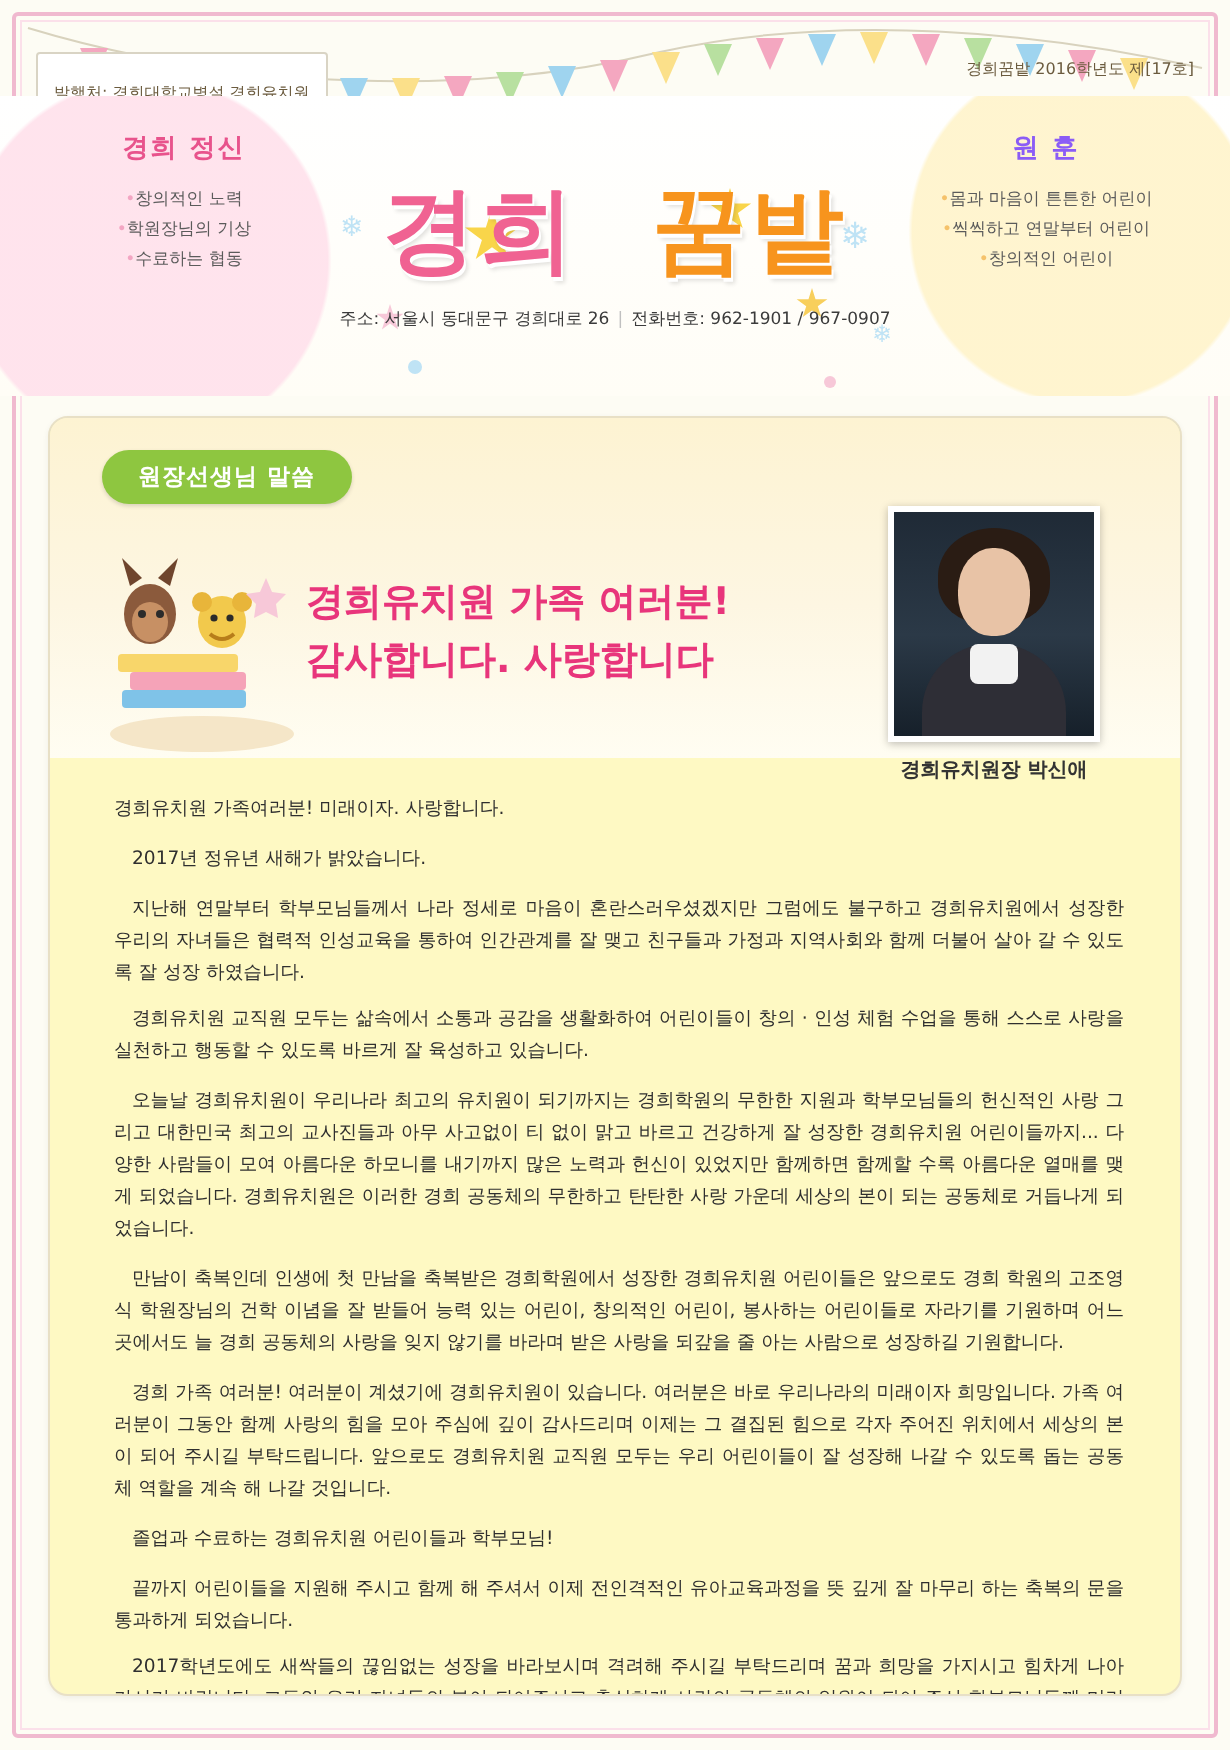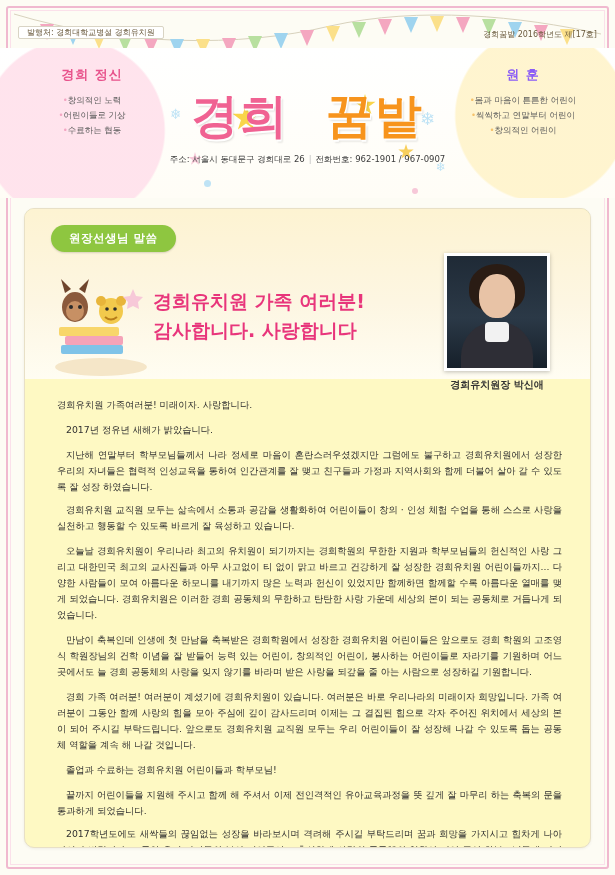--- a/index.html
+++ b/index.html
@@ -47,21 +47,21 @@
     height: 18px;
   }
   .publisher {
     position: absolute;
     left: 0;
     top: 0;
     border: 1px solid #d9d4c4;
     background: #ffffff;
     font-size: 8px;
     color: #6b5b3e;
-    padding: 0 8px;
+    padding: 14px 8px;
     border-radius: 2px;
     white-space: nowrap;
   }
   .issue {
     position: absolute;
     right: 0;
     top: 3px;
     font-size: 8px;
     color: #6b5b3e;
     white-space: nowrap;
@@ -348,21 +348,21 @@
     <div class="star-shape" style="left:188px; top:104px; width:14px; height:14px; background:#f7c8d8;"></div>
     <div class="flake" style="left:420px; top:60px; font-size:18px;">❄</div>
     <div class="flake" style="left:170px; top:58px; font-size:14px;">❄</div>
     <div class="flake" style="left:436px; top:112px; font-size:12px;">❄</div>
     <div class="dot" style="left:204px; top:132px; width:7px; height:7px; background:#bfe3f5;"></div>
     <div class="dot" style="left:412px; top:140px; width:6px; height:6px; background:#f7c8d8;"></div>
 
     <div class="spirit-box">
       <div class="spirit-title">경희 정신</div>
       <div class="spirit-line">창의적인 노력</div>
-      <div class="spirit-line">어린이들로 기상</div>
+      <div class="spirit-line">학원장님의 기상</div>
       <div class="spirit-line">수료하는 협동</div>
     </div>
 
     <div class="motto-box">
       <div class="motto-title">원 훈</div>
       <div class="motto-line">몸과 마음이 튼튼한 어린이</div>
       <div class="motto-line">씩씩하고 연말부터 어린이</div>
       <div class="motto-line">창의적인 어린이</div>
     </div>
 

